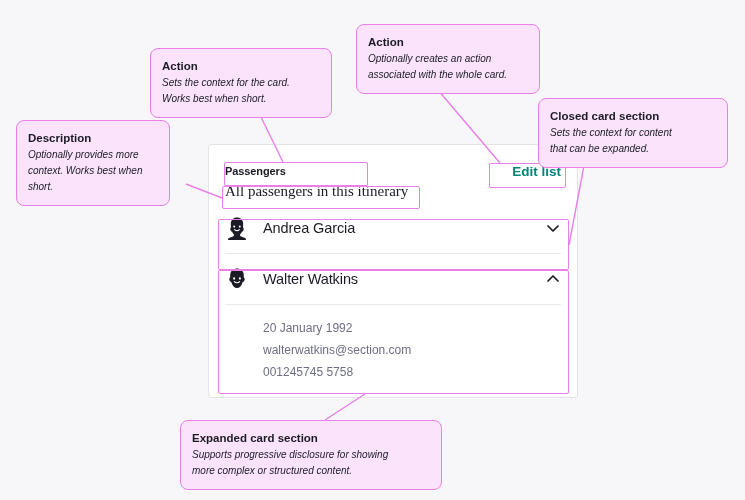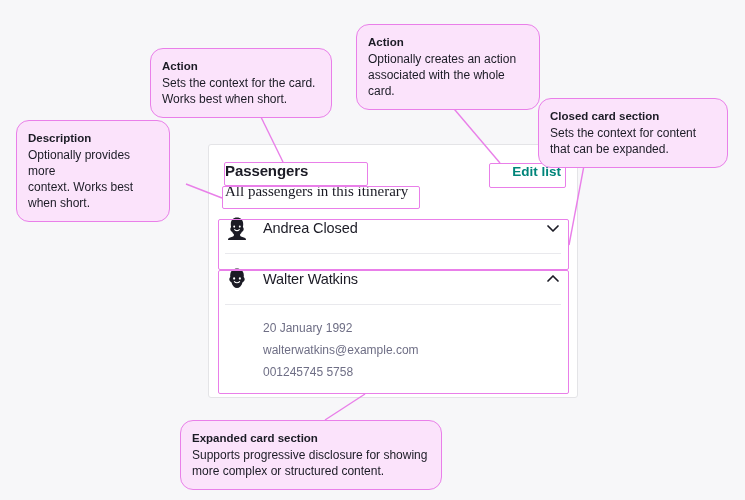--- a/index.html
+++ b/index.html
@@ -45,21 +45,21 @@
     z-index: 2;
     box-sizing: border-box;
   }
   .card-header {
     position: relative;
     padding: 16px 16px 10px 16px;
     height: 58px;
     box-sizing: border-box;
   }
   .card-title {
-    font-size: 15px;
+    font-size: 11px;
     font-weight: bold;
     color: #1b1b25;
     line-height: 20px;
     letter-spacing: -0.1px;
   }
   .card-desc {
     font-size: 15px;
     color: #1b1b25;
     line-height: 19px;
     margin-top: 1px;
@@ -128,37 +128,38 @@
     font-size: 12px;
     color: #6e6e85;
     line-height: 22px;
   }
 
   
   .callout {
     position: absolute;
     background: #fbe3fb;
     border: 1.5px solid #e97fe9;
-    border-radius: 13px;
+    border-radius: 8px;
     padding: 9px 11px 10px 11px;
     box-sizing: border-box;
     z-index: 10;
   }
   .callout .c-title {
     font-size: 11.5px;
     font-weight: bold;
     color: #1b1b25;
     line-height: 16px;
     margin-bottom: 1px;
   }
   .callout .c-body {
-    font-size: 12px;
+    font-size: 10px;
     color: #1b1b25;
     line-height: 16px;
     white-space: pre-line;
+    font-style: italic;
   }
 
   #callout-title       { left: 150px; top: 48px;  width: 182px; }
   #callout-action      { left: 356px; top: 24px;  width: 184px; }
   #callout-closed      { left: 538px; top: 98px;  width: 190px; }
   #callout-description { left: 16px;  top: 120px; width: 154px; }
   #callout-expanded    { left: 180px; top: 420px; width: 262px; }
 
   
   .hl {
@@ -206,21 +207,21 @@
     <div class="section">
       <button class="section-row">
         <span class="avatar">
           <svg viewBox="0 0 24 24" width="24" height="24" xmlns="http://www.w3.org/2000/svg">
             <path fill="#1b1b25" d="M12 1.6c-3.7 0-6.2 2.6-6.2 6.4 0 1.1.1 2 .3 2.9-.5.5-.8 1.2-.8 2 0 1.3.8 2.4 1.8 2.8.4 1 1 1.9 1.8 2.5v1.1c0 .6-.3 1-.9 1.2l-3.5 1.2c-.9.3-1.5 1.1-1.5 2.1V24h18v-.2c0-1-.6-1.8-1.5-2.1l-3.5-1.2c-.6-.2-.9-.6-.9-1.2v-1.1c.8-.6 1.4-1.5 1.8-2.5 1-.4 1.8-1.5 1.8-2.8 0-.8-.3-1.5-.8-2 .2-.9.3-1.8.3-2.9 0-3.8-2.5-6.4-6.2-6.4z"></path>
             <ellipse cx="9.2" cy="10.6" rx="0.95" ry="1.15" fill="#ffffff"></ellipse>
             <ellipse cx="14.8" cy="10.6" rx="0.95" ry="1.15" fill="#ffffff"></ellipse>
             <path d="M9.7 13.6c.6.7 1.4 1.05 2.3 1.05s1.7-.35 2.3-1.05" stroke="#ffffff" stroke-width="1.1" fill="none" stroke-linecap="round"></path>
           </svg>
         </span>
-        <span class="sect-label">Andrea Closed</span>
+        <span class="sect-label">Andrea Garcia</span>
         <span class="chevron">
           <svg viewBox="0 0 16 16" width="16" height="16" xmlns="http://www.w3.org/2000/svg">
             <path d="M3 6l5 5 5-5" stroke="#1b1b25" stroke-width="1.7" fill="none" stroke-linecap="round" stroke-linejoin="round"></path>
           </svg>
         </span>
       </button>
       <div class="divider"></div>
     </div>
 
     <div class="section">
@@ -236,21 +237,21 @@
         <span class="sect-label">Walter Watkins</span>
         <span class="chevron">
           <svg viewBox="0 0 16 16" width="16" height="16" xmlns="http://www.w3.org/2000/svg">
             <path d="M3 10l5-5 5 5" stroke="#1b1b25" stroke-width="1.7" fill="none" stroke-linecap="round" stroke-linejoin="round"></path>
           </svg>
         </span>
       </button>
       <div class="divider"></div>
       <div class="section-body">
         <div class="detail-line">20 January 1992</div>
-        <div class="detail-line">walterwatkins@example.com</div>
+        <div class="detail-line">walterwatkins@section.com</div>
         <div class="detail-line">001245745 5758</div>
       </div>
     </div>
   </div>
 
   <div class="hl" id="hl-title"></div>
   <div class="hl" id="hl-desc"></div>
   <div class="hl" id="hl-action"></div>
   <div class="hl" id="hl-closed"></div>
   <div class="hl" id="hl-expanded"></div>

